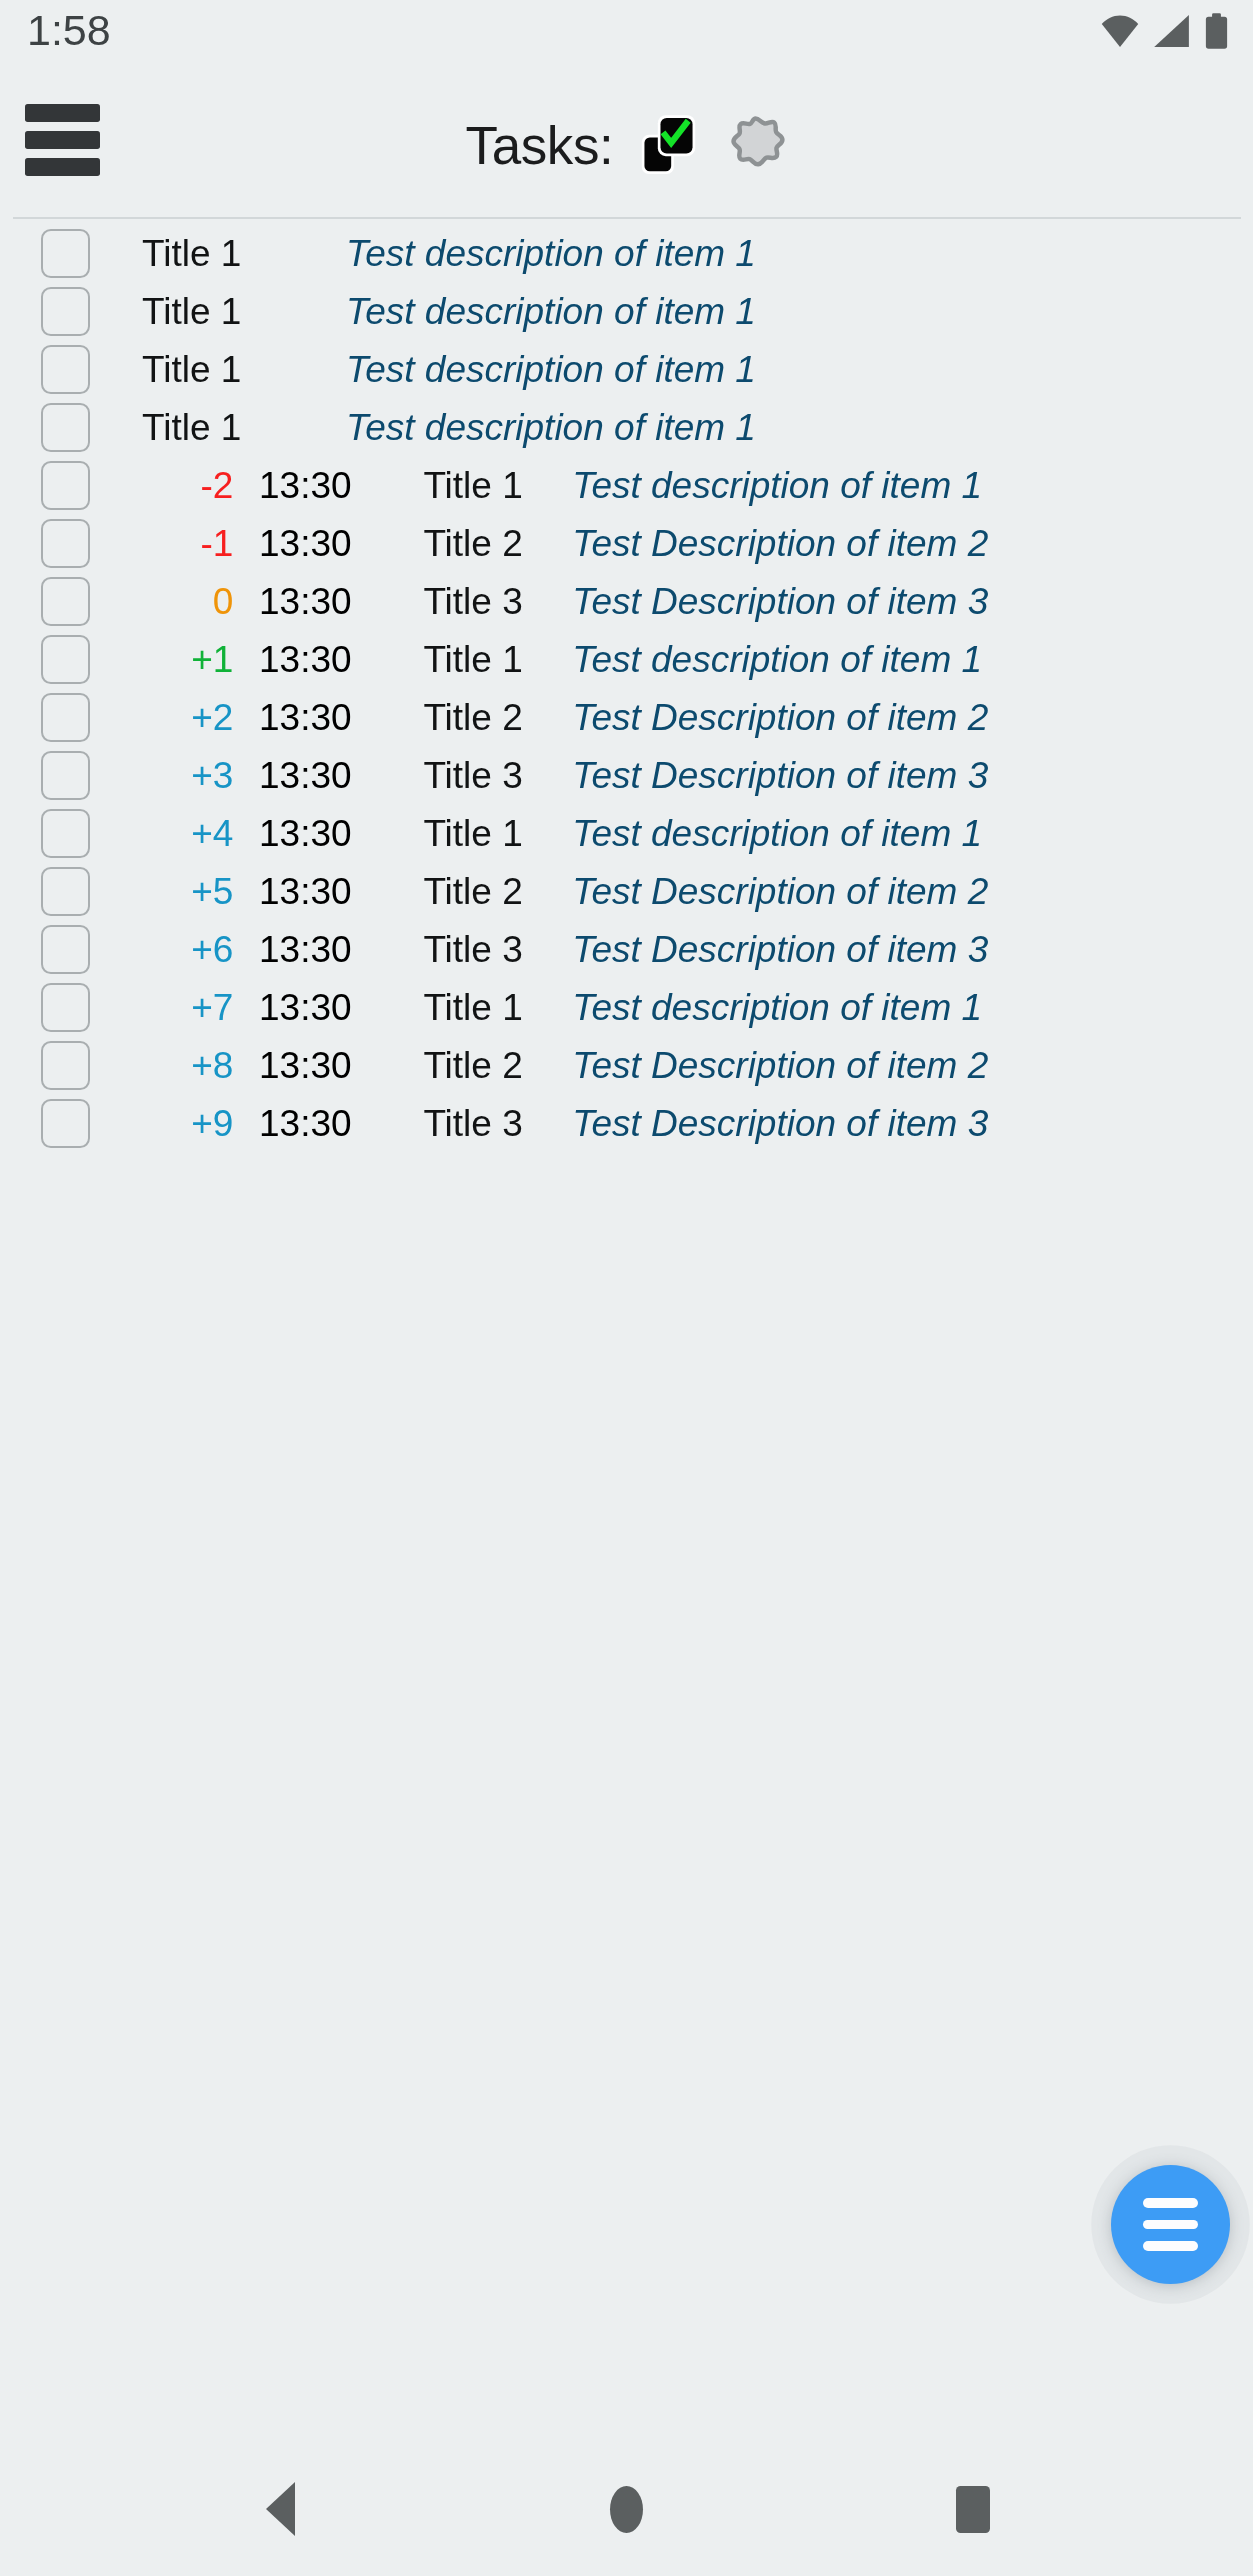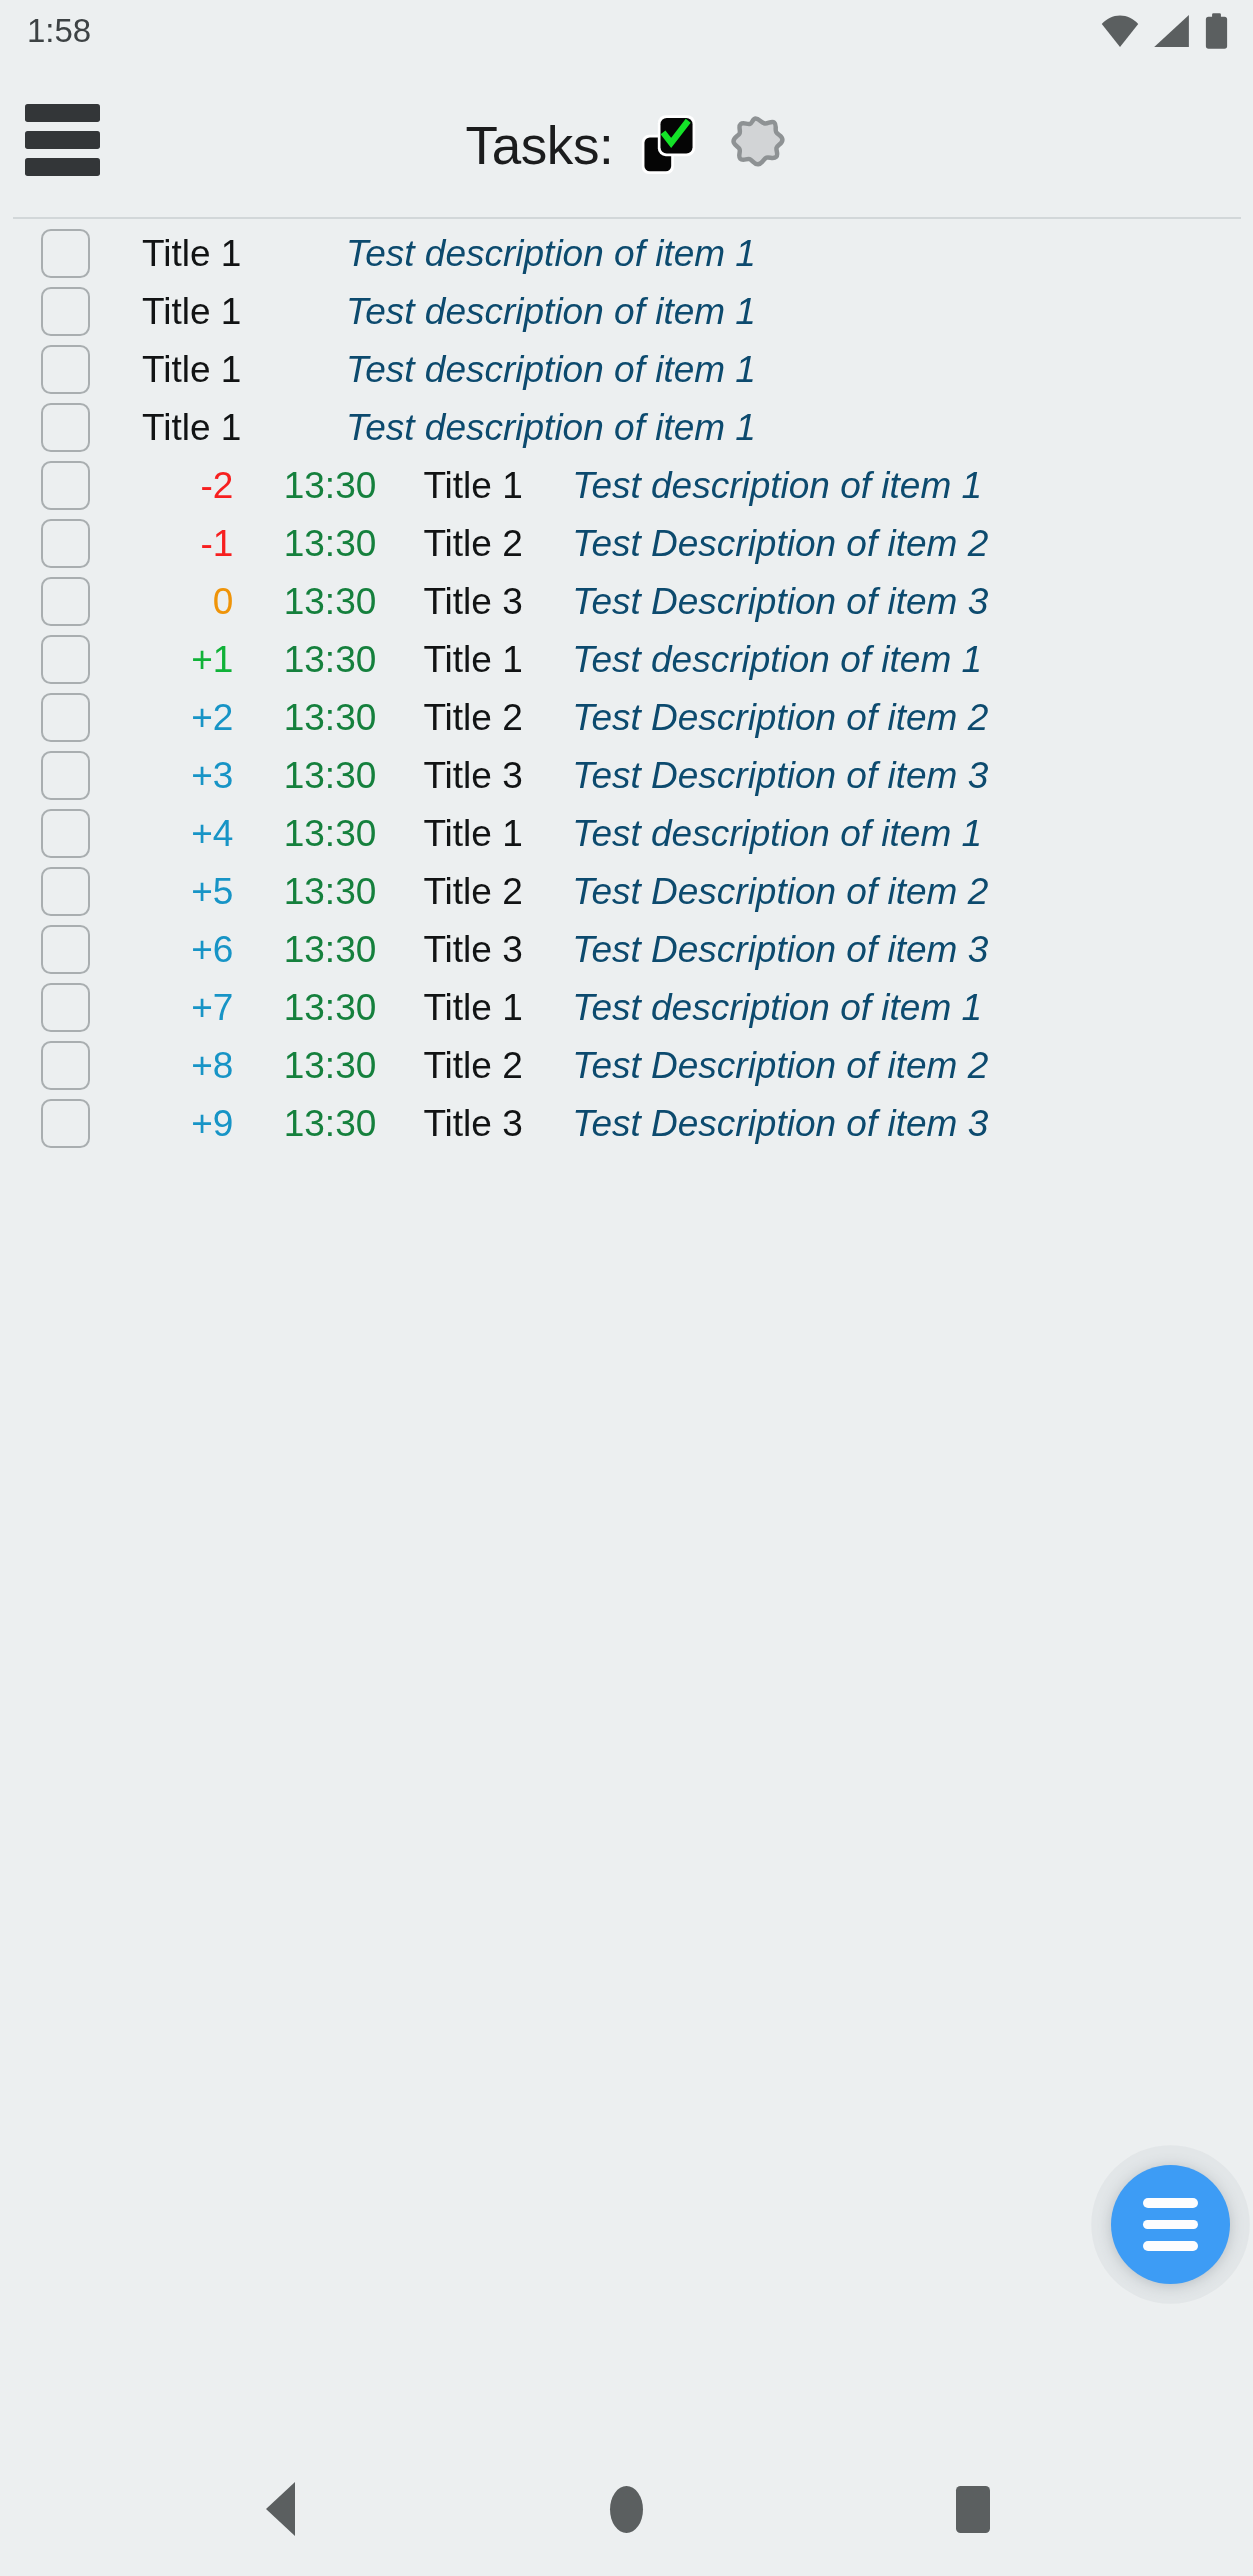--- a/index.html
+++ b/index.html
@@ -22,21 +22,21 @@
     top: 0; left: 0;
     width: 1253px;
     height: 61px;
     display: flex;
     align-items: center;
     justify-content: space-between;
     padding: 0 25px 0 27px;
     box-sizing: border-box;
   }
   #status-clock {
-    font-size: 33px;
+    font-size: 43px;
     color: #3d4244;
     letter-spacing: 0px;
     line-height: 1;
   }
   #status-icons {
     display: flex;
     align-items: center;
     gap: 15px;
   }
   .status-ico { display: block; }
@@ -134,25 +134,25 @@
     width: 154px;
     text-align: right;
     padding-right: 10.7px;
     box-sizing: border-box;
     font-size: 37px;
     line-height: 1;
   }
   .row-time {
     flex: 0 0 auto;
     width: 157px;
-    text-align: center;
+    text-align: left;
     padding-left: 15px;
     box-sizing: border-box;
     font-size: 37px;
-    color: #15803d;
+    color: #000000;
     line-height: 1;
   }
   .row-title {
     flex: 0 0 auto;
     font-size: 37px;
     color: #111314;
     line-height: 1;
     padding-left: 22.4px;
     padding-right: 22.4px;
   }

